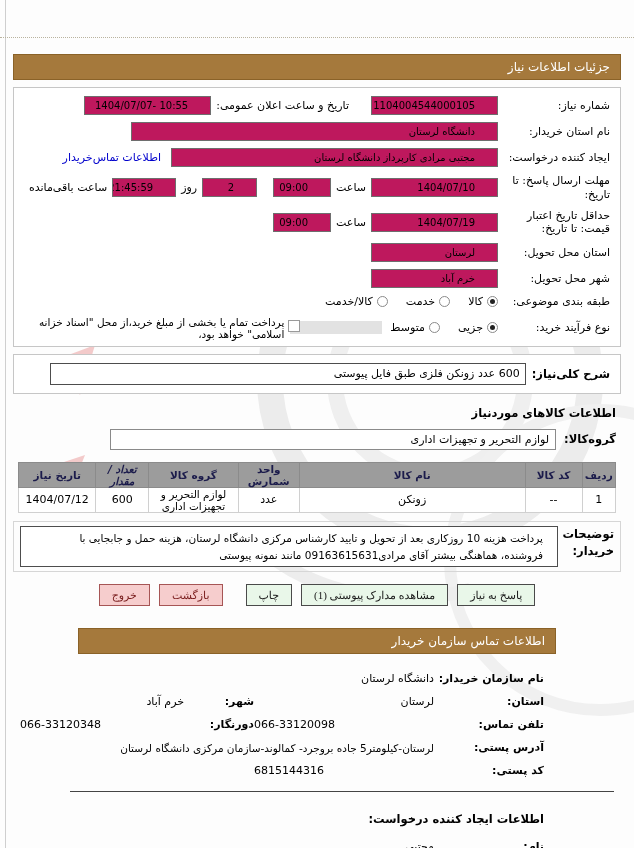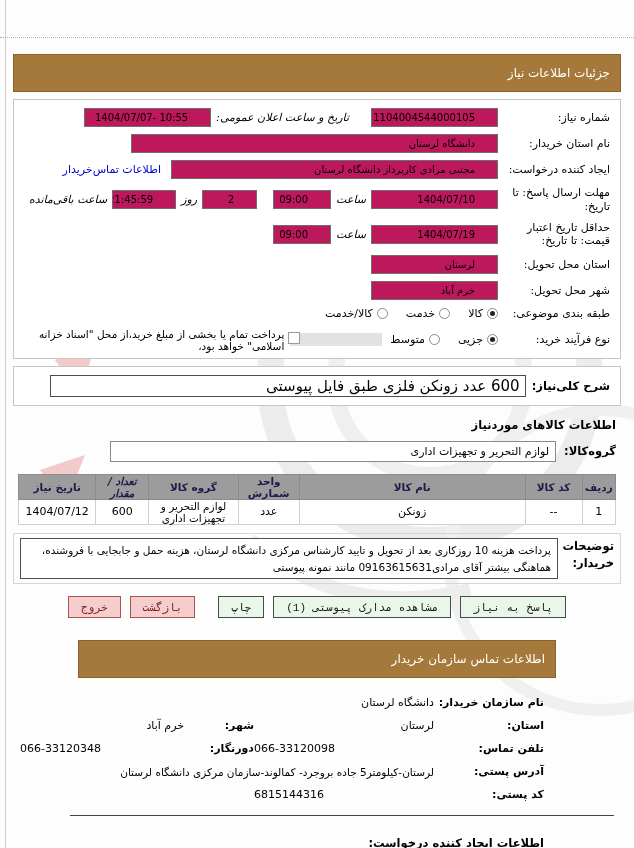--- a/index.html
+++ b/index.html
@@ -8,74 +8,74 @@
   body { position:relative; direction:rtl; }
 
   
   .watermark { position:absolute; inset:0; z-index:0; pointer-events:none; }
   .content { position:relative; z-index:1; }
 
   .top-spacer { height:38px; border-bottom:1px dotted #b9b39f; }
   .left-edge { position:absolute; right:auto; left:5px; top:0; bottom:0; width:1px; background:#cfcfcf; }
 
   .brownbar { background:#a5793c; border:1px solid #8a6228; color:#fff;
-              font-size:12px; height:38px; display:flex; align-items:center;
+              font-size:12px; height:26px; display:flex; align-items:center;
               padding:0 10px; }
   .bar1 { margin:16px 13px 0 13px; }
   .bar2 { margin:22px 78px 0 78px; }
 
   .panel { border:1px solid #c6c6c6; background:#fff; margin:7px 13px 0 13px; padding:8px 10px 4px 10px; }
 
   .frow { display:flex; align-items:center; margin-bottom:7px; font-size:11px; }
   .lbl { width:112px; flex:0 0 112px; line-height:1.25; font-size:11px; }
   .box { border:1px solid #6e6e6e; background:#be185d; height:19px; font-size:10px;
          display:flex; align-items:center; padding:0 22px; overflow:hidden; white-space:nowrap; }
   .box.num { justify-content:flex-end; }
   .w127 { width:127px; } .w58 { width:58px; } .w55 { width:55px; } .w64 { width:64px; }
   .wide1 { width:367px; } .wide2 { width:327px; }
   .ltr { direction:ltr; unicode-bidi:embed; } .gap16 { width:16px; }
-  .small-lbl { margin:0 5px; font-size:11px;font-style:italic; }
+  .small-lbl { margin:0 5px; font-size:11px; }
   .link { color:#0000cc; font-size:11px; margin-right:10px; cursor:pointer; }
 
   .radio { width:11px; height:11px; border:1px solid #8a8a8a; border-radius:50%;
            background:#fff; display:inline-block; margin-left:4px; position:relative; flex:0 0 11px;}
   .radio.checked::after { content:""; position:absolute; inset:2px; border-radius:50%; background:#222; }
   .rlabel { margin-left:18px; font-size:11px; }
   .graybar { width:92px; height:13px; background:#e2e2e2; position:relative; margin-left:6px; flex:0 0 92px;}
   .checkbox { position:absolute; left:-2px; top:-1px; width:12px; height:12px;
               background:#fff; border:1px solid #9a9a9a; }
   .note-inline { font-size:10.5px; }
 
   .desc-row { display:flex; align-items:center; font-size:11px; }
   .desc-lbl { font-weight:bold; font-size:11.5px; margin-left:6px; white-space:nowrap; }
   .desc-box { border:1px solid #4d4d4d; background:#fff; width:476px; height:22px;
-              display:flex; align-items:center; padding:0 5px; font-size:15px; }
+              display:flex; align-items:center; padding:0 5px; font-size:11px; }
 
   .section-title { font-weight:bold; font-size:11.5px; margin:12px 18px 0 0;text-align:right; }
   .group-row { display:flex; align-items:center; margin:9px 18px 0 0; }
   .group-lbl { font-weight:bold; font-size:11.5px; margin-left:8px; }
   .group-box { border:1px solid #8a8a8a; background:#fff; width:446px; height:21px;
                display:flex; align-items:center; padding:0 6px; font-size:11px; }
 
   table.goods { border-collapse:collapse; margin:12px 18px 0 18px; width:598px; }
   table.goods th { background:#9c9c9c; color:#1b1b4b; font-size:10.5px; font-weight:bold;
                    border:1px solid #8b8b8b; height:22px; padding:0 2px; }
   table.goods td { background:#fff; font-size:11px; text-align:center;
                    border:1px solid #d0d0d0; height:22px; padding:0 2px; }
   .c-radif{width:30px;} .c-code{width:56px;} .c-name{width:222px;} .c-unit{width:60px;}
   .c-group{width:88px;} .c-qty{width:52px;font-style:italic;} .c-date{width:76px;}
 
   .notes-panel { border:1px solid #d6d6d6; margin:8px 13px 0 13px; padding:4px 6px; display:flex; }
   .notes-lbl { font-weight:bold; font-size:11.5px; width:56px; flex:0 0 56px; line-height:1.5; }
   .notes-box { border:1px solid #4d4d4d; background:#fff; flex:1; min-height:40px;
-               font-size:10.5px; padding:3px 6px; line-height:1.6; text-align:right; }
+               font-size:10.5px; padding:3px 14px; line-height:1.6; text-align:right; }
 
   .btnrow { display:flex; justify-content:center; align-items:center; margin-top:12px; gap:9px; }
   .btn { border:1px solid #4a4a4a; font-size:11px; height:22px; padding:0 12px;
-         display:flex; align-items:center; cursor:pointer; font-family:Liberation Mono, monospace; }
+         display:flex; align-items:center; cursor:pointer; font-family:Liberation Serif, serif; }
   .btn.green { background:#e9f7e9; color:#1a1a1a; }
   .btn.pink  { background:#f6cdcd; border-color:#a65555; color:#7a1f1f; }
   .btn.sp { margin-left:14px; }
 
   .contact { margin:18px 90px 0 20px; font-size:11px; }
   .crow { display:grid; grid-template-columns:110px 180px 70px auto; align-items:center;
           margin-bottom:10px; }
   .crow .clbl { font-weight:bold; font-size:11px; }
   .crow .cval { font-size:11px; }
   .sep { border:0; border-top:1px solid #444; margin:14px 20px 0 70px; }

